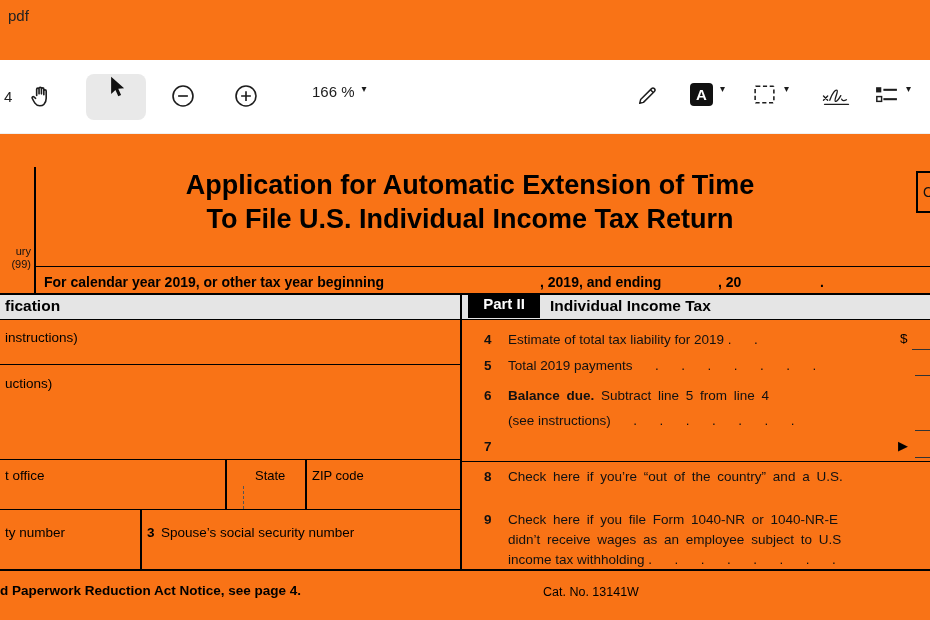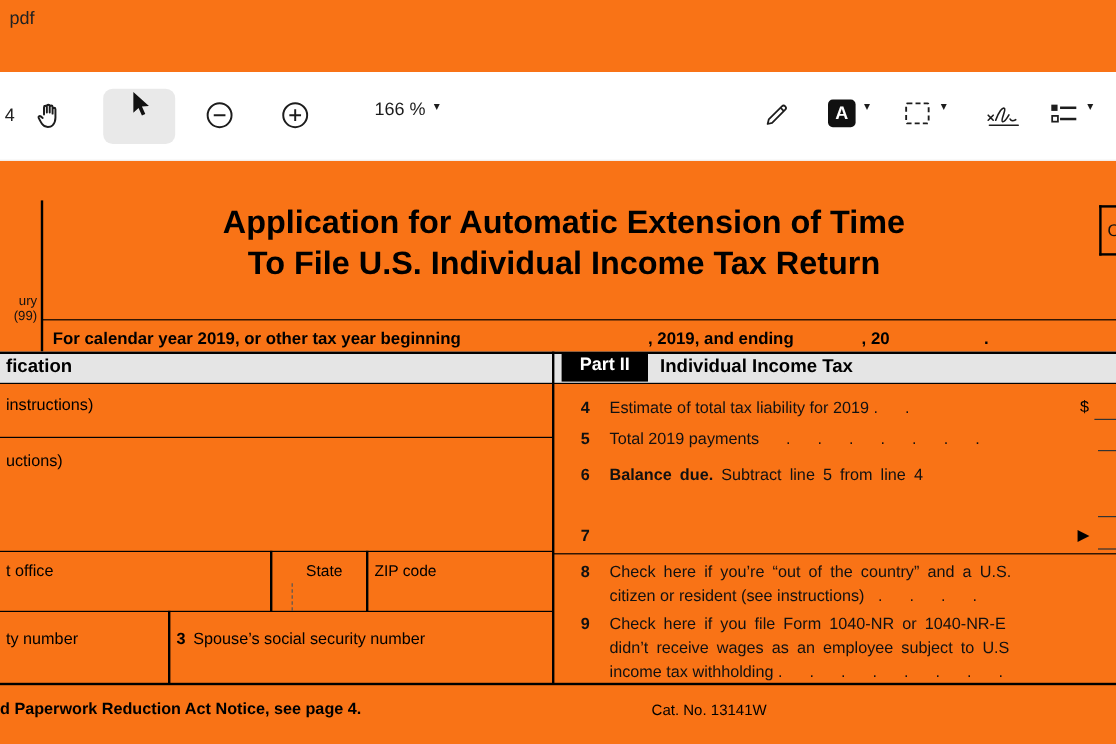--- a/index.html
+++ b/index.html
@@ -210,36 +210,36 @@
       <span class="ltext">Total 2019 payments      .      .      .      .      .      .      .</span>
     </div>
     <div class="amt-underline" style="left:915px; top:375px; width:15px;"></div>
 
     <div class="rline" style="top:387px;">
       <span class="lnum">6</span>
       <span class="ltext wspace"><span class="bold">Balance due.</span><span> Subtract line 5 from line 4</span></span>
     </div>
     <div class="rline" style="top:412px;">
       <span class="lnum"></span>
+      <span class="ltext">(see instructions)      .      .      .      .      .      .      .</span>
     </div>
     <div class="amt-underline" style="left:915px; top:430px; width:15px;"></div>
 
     <div class="rline" style="top:438px;">
       <span class="lnum">7</span>
     </div>
     <span class="doc-text" style="left:898px; top:438px; font-size:13px;">▶</span>
     <div class="amt-underline" style="left:915px; top:457px; width:15px;"></div>
 
     <div class="rline" style="top:468px;">
       <span class="lnum">8</span>
       <span class="ltext wspace">Check here if you’re “out of the country” and a U.S.</span>
     </div>
     <div class="rline" style="top:488px;">
       <span class="lnum"></span>
-      <span class="ltext">citizen or resident (see instructions)   .      .      .      .</span>
     </div>
 
     <div class="rline" style="top:511px;">
       <span class="lnum">9</span>
       <span class="ltext wspace">Check here if you file Form 1040-NR or 1040-NR-E</span>
     </div>
     <div class="rline" style="top:531px;">
       <span class="lnum"></span>
       <span class="ltext wspace">didn’t receive wages as an employee subject to U.S</span>
     </div>

